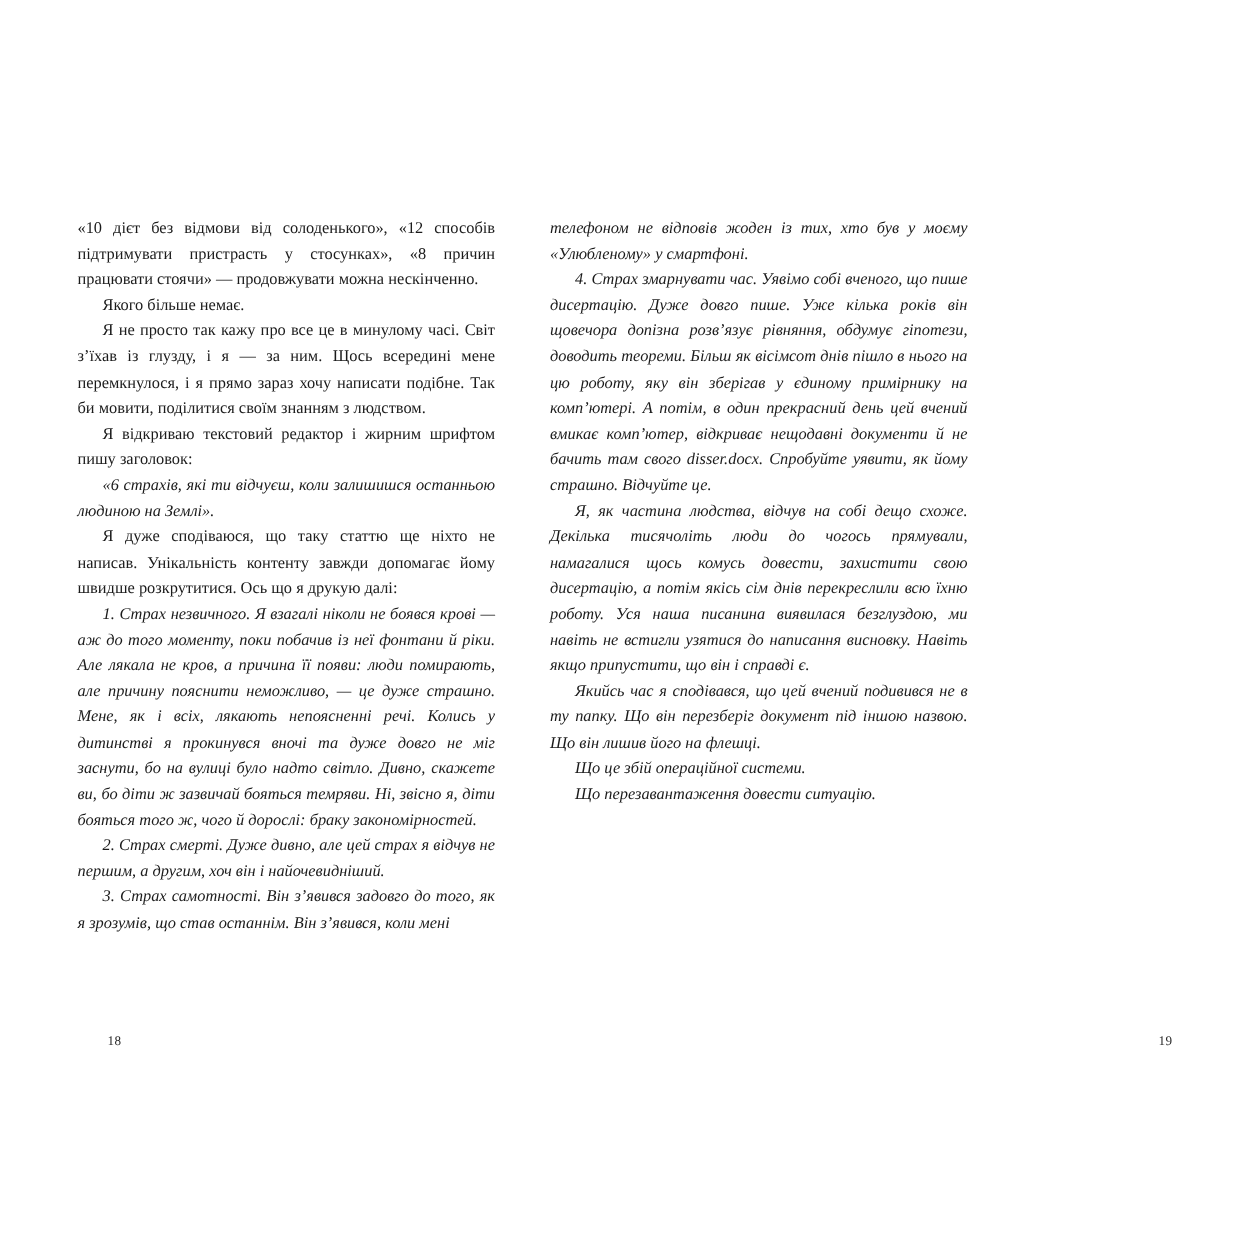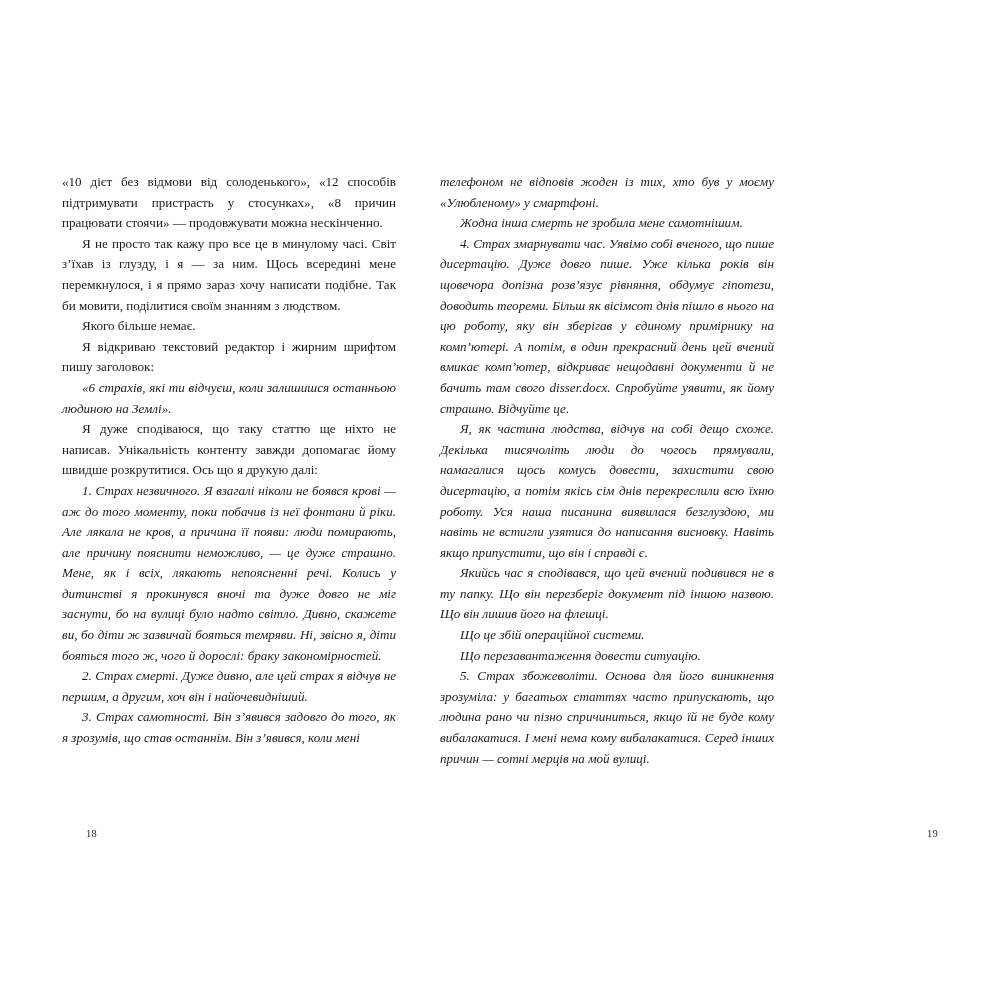--- a/index.html
+++ b/index.html
@@ -60,41 +60,39 @@
 </head>
 <body>
 
 <div class="page">
 
   <div class="spread">
 
     <div class="leaf left">
       <div class="col">
         <p>«10 дієт без відмови від солоденького», «12 способів підтримувати пристрасть у стосунках», «8 причин працювати стоячи» — продовжувати можна нескінченно.</p>
+        <p class="indent">Якого більше немає.</p>
         <p class="indent">Я не просто так кажу про все це в минулому часі. Світ з’їхав із глузду, і я — за ним. Щось всередині мене перемкнулося, і я прямо зараз хочу написати подібне. Так би мовити, поділитися своїм знанням з людством.</p>
-        <p class="indent">Якого більше немає.</p>
         <p class="indent">Я відкриваю текстовий редактор і жирним шрифтом пишу заголовок:</p>
         <p class="indent italic">«6 страхів, які ти відчуєш, коли залишишся останньою людиною на Землі».</p>
         <p class="indent">Я дуже сподіваюся, що таку статтю ще ніхто не написав. Унікальність контенту завжди допомагає йому швидше розкрутитися. Ось що я друкую далі:</p>
         <p class="indent italic">1. Страх незвичного. Я взагалі ніколи не боявся крові — аж до того моменту, поки побачив із неї фонтани й ріки. Але лякала не кров, а причина її появи: люди помирають, але причину пояснити неможливо, — це дуже страшно. Мене, як і всіх, лякають непоясненні речі. Колись у дитинстві я прокинувся вночі та дуже довго не міг заснути, бо на вулиці було надто світло. Дивно, скажете ви, бо діти ж зазвичай бояться темряви. Ні, звісно я, діти бояться того ж, чого й дорослі: браку закономірностей.</p>
         <p class="indent italic">2. Страх смерті. Дуже дивно, але цей страх я відчув не першим, а другим, хоч він і найочевидніший.</p>
         <p class="indent italic">3. Страх самотності. Він з’явився задовго до того, як я зрозумів, що став останнім. Він з’явився, коли мені</p>
       </div>
     </div>
 
     <div class="leaf right">
       <div class="col">
         <p class="italic">телефоном не відповів жоден із тих, хто був у моєму «Улюбленому» у смартфоні.</p>
-        <p class="indent italic">Жодна інша смерть не зробила мене самотнішим.</p>
         <p class="indent italic">4. Страх змарнувати час. Уявімо собі вченого, що пише дисертацію. Дуже довго пише. Уже кілька років він щовечора допізна розв’язує рівняння, обдумує гіпотези, доводить теореми. Більш як вісімсот днів пішло в нього на цю роботу, яку він зберігав у єдиному примірнику на комп’ютері. А потім, в один прекрасний день цей вчений вмикає комп’ютер, відкриває нещодавні документи й не бачить там свого disser.docx. Спробуйте уявити, як йому страшно. Відчуйте це.</p>
         <p class="indent italic">Я, як частина людства, відчув на собі дещо схоже. Декілька тисячоліть люди до чогось прямували, намагалися щось комусь довести, захистити свою дисертацію, а потім якісь сім днів перекреслили всю їхню роботу. Уся наша писанина виявилася безглуздою, ми навіть не встигли узятися до написання висновку. Навіть якщо припустити, що він і справді є.</p>
         <p class="indent italic">Якийсь час я сподівався, що цей вчений подивився не в ту папку. Що він перезберіг документ під іншою назвою. Що він лишив його на флешці.</p>
         <p class="indent italic">Що це збій операційної системи.</p>
         <p class="indent italic">Що перезавантаження довести ситуацію.</p>
-        <p class="indent italic">5. Страх збожеволіти. Основа для його виникнення зрозуміла: у багатьох статтях часто припускають, що людина рано чи пізно спричиниться, якщо їй не буде кому вибалакатися. І мені нема кому вибалакатися. Серед інших причин — сотні мерців на мой вулиці.</p>
       </div>
     </div>
 
   </div>
 
   <div class="folio left">18</div>
   <div class="folio right">19</div>
 
 </div>
 

